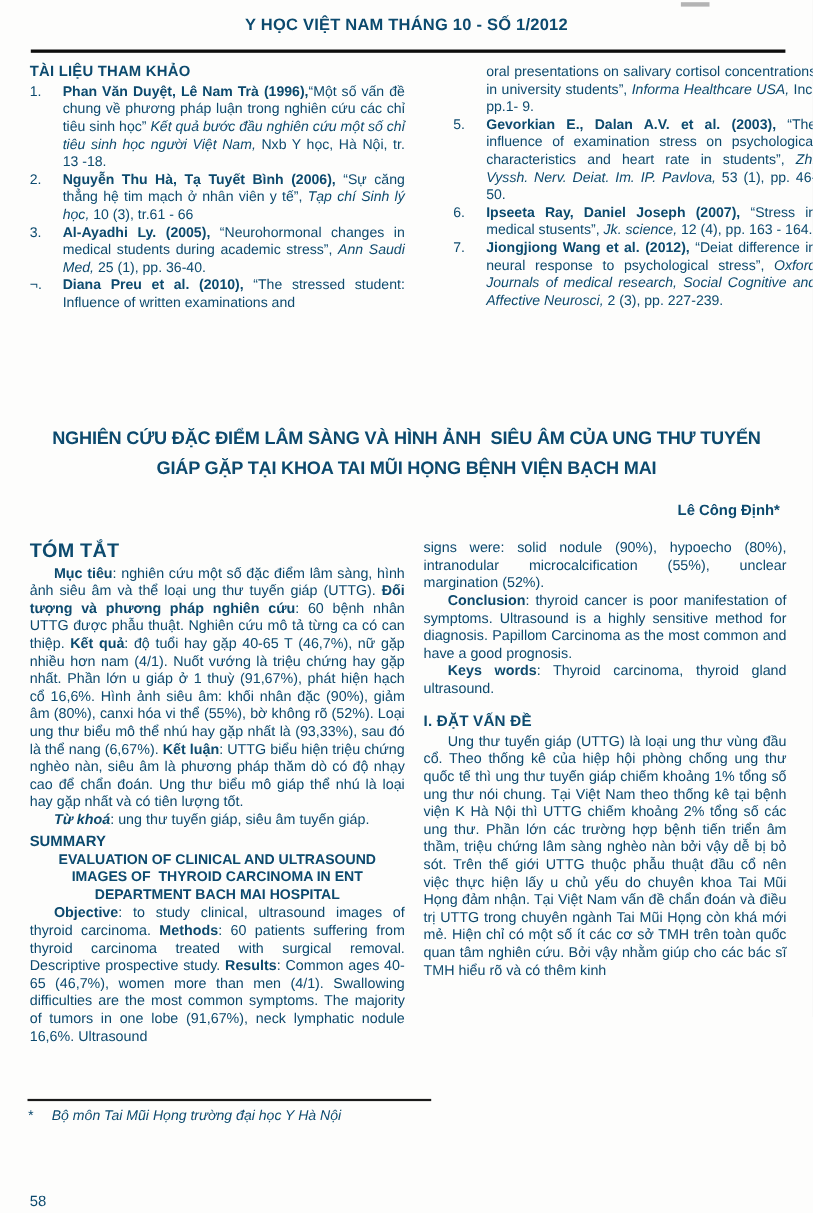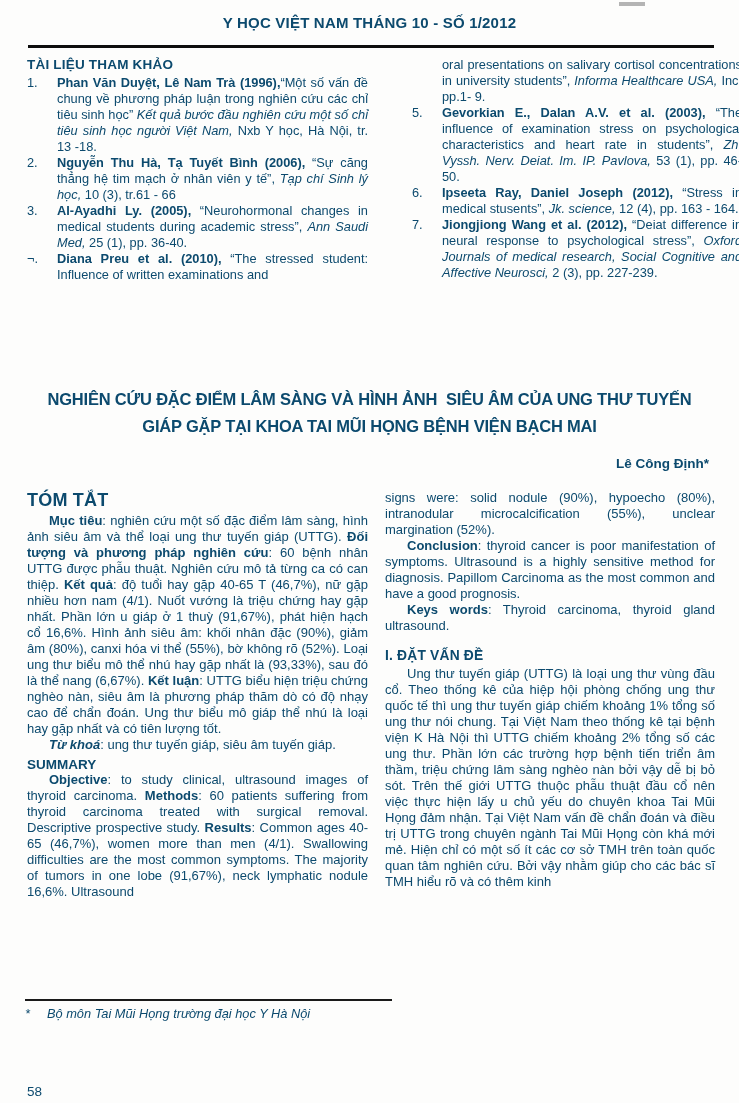--- a/index.html
+++ b/index.html
@@ -104,40 +104,43 @@
       <div class="ref">
         <span class="num"></span>
         <span class="rbody"><span>oral presentations on salivary cortisol concentrations in university students”, </span><i>Informa Healthcare USA,</i><span> Inc, pp.1- 9.</span></span>
       </div>
       <div class="ref">
         <span class="num">5.</span>
         <span class="rbody"><b>Gevorkian E., Dalan A.V. et al. (2003),</b><span> “The influence of examination stress on psychological characteristics and heart rate in students”, </span><i>Zh. Vyssh. Nerv. Deiat. Im. IP. Pavlova,</i><span> 53 (1), pp. 46-50.</span></span>
       </div>
       <div class="ref">
         <span class="num">6.</span>
-        <span class="rbody"><b>Ipseeta Ray, Daniel Joseph (2012),</b><span> “Stress in medical stusents”, </span><i>Jk. science,</i><span> 12 (4), pp. 163 - 164.</span></span>
+        <span class="rbody"><b>Ipseeta Ray, Daniel Joseph (2007),</b><span> “Stress in medical stusents”, </span><i>Jk. science,</i><span> 12 (4), pp. 163 - 164.</span></span>
       </div>
       <div class="ref">
         <span class="num">7.</span>
         <span class="rbody"><b>Jiongjiong Wang et al. (2012),</b><span> “Deiat difference in neural response to psychological stress”, </span><i>Oxford Journals of medical research, Social Cognitive and Affective Neurosci,</i><span> 2 (3), pp. 227-239.</span></span>
       </div>
     </div>
   </div>
 
   <div class="title-block">NGHIÊN CỨU ĐẶC ĐIỂM LÂM SÀNG VÀ HÌNH ẢNH  SIÊU ÂM CỦA UNG THƯ TUYẾN
 GIÁP GẶP TẠI KHOA TAI MŨI HỌNG BỆNH VIỆN BẠCH MAI</div>
   <div class="author-line">Lê Công Định*</div>
 
   <div class="cols body">
     <div class="col-l">
       <div class="sec-heading">TÓM TẮT</div>
       <p class="para"><b>Mục tiêu</b><span>: nghiên cứu một số đặc điểm lâm sàng, hình ảnh siêu âm và thể loại ung thư tuyến giáp (UTTG). </span><b>Đối tượng và phương pháp nghiên cứu</b><span>: 60 bệnh nhân UTTG được phẫu thuật. Nghiên cứu mô tả từng ca có can thiệp. </span><b>Kết quả</b><span>: độ tuổi hay gặp 40-65 T (46,7%), nữ gặp nhiều hơn nam (4/1). Nuốt vướng là triệu chứng hay gặp nhất. Phần lớn u giáp ở 1 thuỳ (91,67%), phát hiện hạch cổ 16,6%. Hình ảnh siêu âm: khối nhân đặc (90%), giảm âm (80%), canxi hóa vi thể (55%), bờ không rõ (52%). Loại ung thư biểu mô thể nhú hay gặp nhất là (93,33%), sau đó là thể nang (6,67%). </span><b>Kết luận</b><span>: UTTG biểu hiện triệu chứng nghèo nàn, siêu âm là phương pháp thăm dò có độ nhạy cao để chẩn đoán. Ung thư biểu mô giáp thể nhú là loại hay gặp nhất và có tiên lượng tốt.</span></p>
       <p class="kw-line"><b><i>Từ khoá</i></b><span>: ung thư tuyến giáp, siêu âm tuyến giáp.</span></p>
 
       <div class="summary-heading">SUMMARY</div>
+      <div class="summary-sub">EVALUATION OF CLINICAL AND ULTRASOUND
+IMAGES OF  THYROID CARCINOMA IN ENT
+DEPARTMENT BACH MAI HOSPITAL</div>
       <p class="para"><b>Objective</b><span>: to study clinical, ultrasound images of thyroid carcinoma. </span><b>Methods</b><span>: 60 patients suffering from thyroid carcinoma treated with surgical removal. Descriptive prospective study. </span><b>Results</b><span>: Common ages 40-65 (46,7%), women more than men (4/1). Swallowing difficulties are the most common symptoms. The majority of tumors in one lobe (91,67%), neck lymphatic nodule 16,6%. Ultrasound</span></p>
     </div>
 
     <div class="col-r">
       <p class="para noindent">signs were: solid nodule (90%), hypoecho (80%), intranodular microcalcification (55%), unclear margination (52%).</p>
       <p class="para"><b>Conclusion</b><span>: thyroid cancer is poor manifestation of symptoms. Ultrasound is a highly sensitive method for diagnosis. Papillom Carcinoma as the most common and have a good prognosis.</span></p>
       <p class="para"><b>Keys words</b><span>: Thyroid carcinoma, thyroid gland ultrasound.</span></p>
 
       <div class="intro-heading">I. ĐẶT VẤN ĐỀ</div>
       <p class="para">Ung thư tuyến giáp (UTTG) là loại ung thư vùng đầu cổ. Theo thống kê của hiệp hội phòng chống ung thư quốc tế thì ung thư tuyến giáp chiếm khoảng 1% tổng số ung thư nói chung. Tại Việt Nam theo thống kê tại bệnh viện K Hà Nội thì UTTG chiếm khoảng 2% tổng số các ung thư. Phần lớn các trường hợp bệnh tiến triển âm thầm, triệu chứng lâm sàng nghèo nàn bởi vậy dễ bị bỏ sót. Trên thế giới UTTG thuộc phẫu thuật đầu cổ nên việc thực hiện lấy u chủ yếu do chuyên khoa Tai Mũi Họng đảm nhận. Tại Việt Nam vấn đề chẩn đoán và điều trị UTTG trong chuyên ngành Tai Mũi Họng còn khá mới mẻ. Hiện chỉ có một số ít các cơ sở TMH trên toàn quốc quan tâm nghiên cứu. Bởi vậy nhằm giúp cho các bác sĩ TMH hiểu rõ và có thêm kinh</p>

